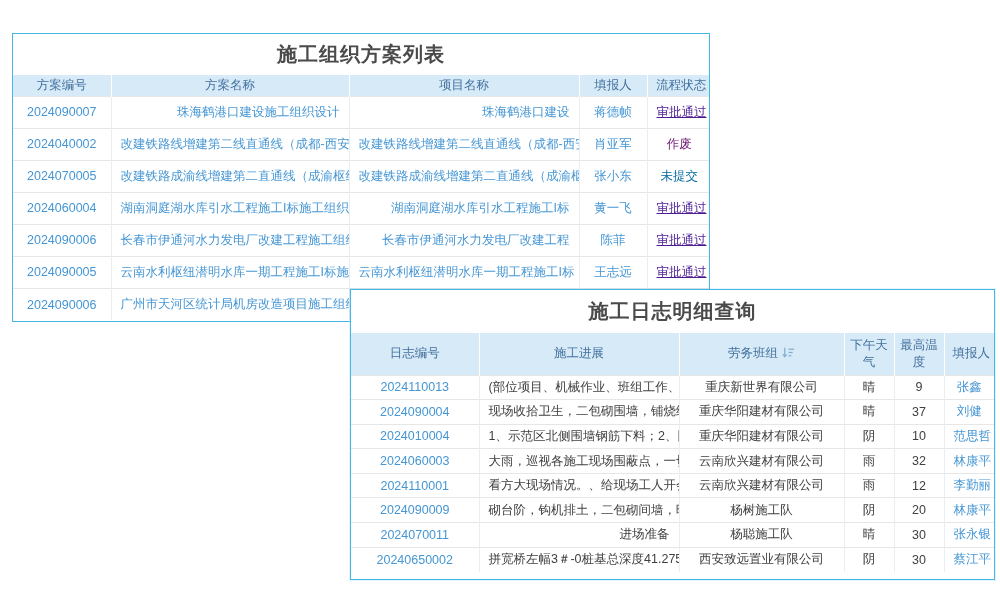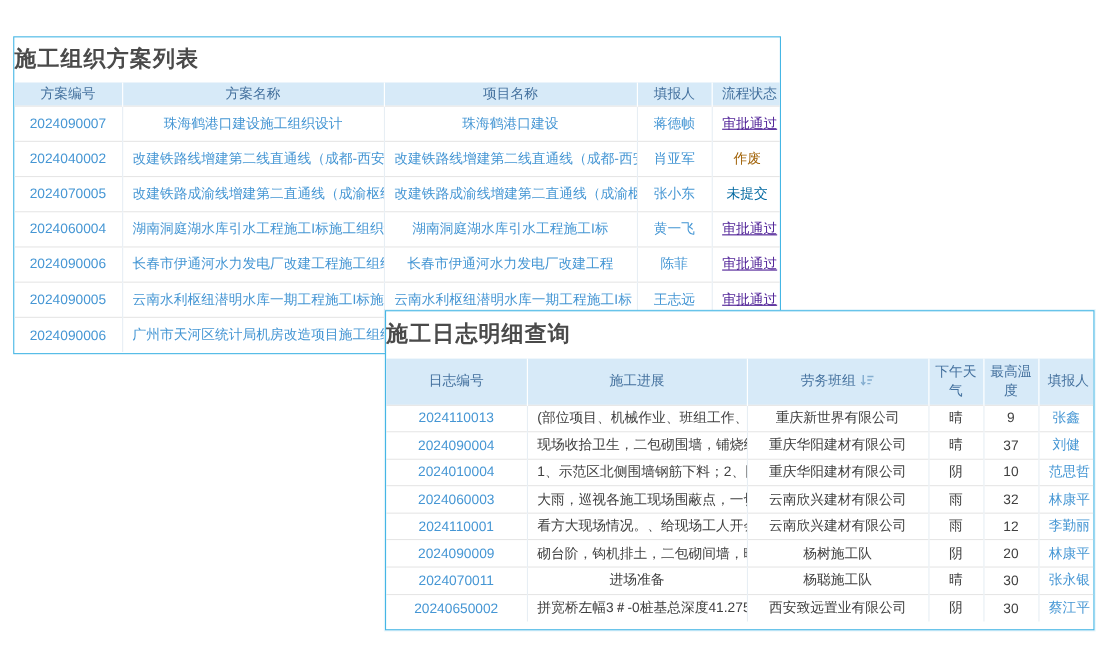--- a/index.html
+++ b/index.html
@@ -6,23 +6,23 @@
   body{
     width:1000px;height:600px;background:#ffffff;position:relative;
     font-family:"Liberation Sans","DejaVu Sans",sans-serif;
     overflow:hidden;
   }
   .panel{
     position:absolute;background:#fff;box-sizing:border-box;
     border:1px solid #45b6e5;overflow:hidden;
   }
   #panel1{left:12px;top:33px;width:698px;height:289px;z-index:1;}
-  #panel2{left:350px;top:282px;width:645px;height:291px;z-index:2;box-shadow:0 0 0 1px rgba(69,182,229,.15);}
+  #panel2{left:350px;top:289px;width:645px;height:291px;z-index:2;box-shadow:0 0 0 1px rgba(69,182,229,.15);}
   .panel-title{
-    text-align:left;font-weight:bold;font-size:20px;color:#4a4a4a;
+    text-align:center;font-weight:bold;font-size:20px;color:#4a4a4a;
     letter-spacing:1px;
   }
   #panel1 .panel-title{height:41px;line-height:41px;}
   #panel2 .panel-title{height:43px;line-height:43px;}
   table{border-collapse:collapse;table-layout:fixed;width:100%;font-size:12.5px;color:#404040;}
   th{
     background:#d7eaf8;color:#44719e;font-weight:normal;
     border-right:1px solid #ffffff;padding:2px 4px;box-sizing:border-box;
     line-height:1.35;
   }
@@ -30,24 +30,24 @@
   #panel1 th{height:16px;}
   #panel2 th{height:42px;}
   td{
     border-top:1px solid #e6e6e6;border-right:1px solid #e7eef4;
     padding:0 9px;box-sizing:border-box;
     white-space:nowrap;overflow:hidden;text-align:center;
   }
   td:last-child{border-right:none;}
   #panel1 td{height:32px;}
   #panel2 td{height:24.6px;margin-left:24px;}
-  td.left{text-align:center;}
+  td.left{text-align:right;}
   .lnk{color:#4596d4;cursor:pointer;}
   .st-approved{color:#4c1d95;text-decoration:underline;cursor:pointer;text-align:right;}
-  .st-voided{color:#a16207;}
+  .st-voided{color:#701a75;}
   .st-unsubmitted{color:#0369a1;}
   .sort-icon{vertical-align:-2px;margin-left:4px;}
 </style>
 </head>
 <body>
 
 <section class="panel" id="panel1">
   <div class="panel-title">施工组织方案列表</div>
   <table>
     <colgroup>

